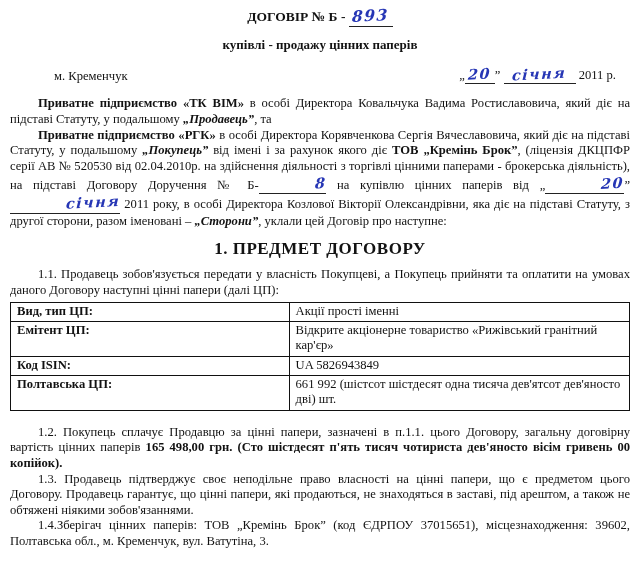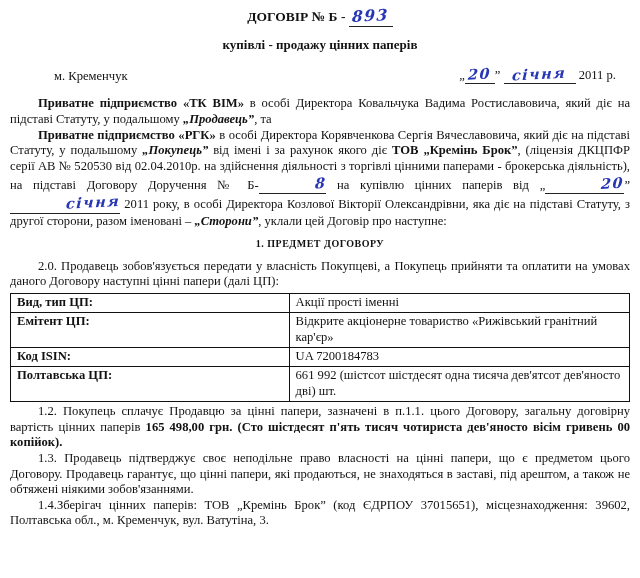--- a/index.html
+++ b/index.html
@@ -27,32 +27,32 @@
   .slot-num   { min-width:44px; }
   .slot-day   { min-width:30px; }
   .slot-month { min-width:72px; }
   .slot-small { min-width:22px; }
   .meta-row {
     display:flex; justify-content:space-between; align-items:flex-end;
     margin:12px 0 12px 0; padding:0 14px 0 44px;
   }
   .para { margin:0; text-align:justify; text-indent:28px; }
   .section-heading {
-    text-align:center; font-weight:bold; font-size:10px;
+    text-align:center; font-weight:bold; font-size:17px;
     margin:9px 0 8px 0; letter-spacing:.5px;
   }
   table.cp {
     border-collapse:collapse; width:100%; margin:3px 0 2px 0;
     font-size:12.6px; line-height:1.22;border-radius:32px;
   }
   table.cp td {
     border:1px solid #111; padding:1px 6px 2px 6px; vertical-align:top;
   }
   td.lbl { font-weight:bold; width:45%; }
-  .gap-s { margin-top:2px; }
+  .gap-s { margin-top:14px; }
 </style>
 </head>
 <body>
 
 <div class="page">
 
   <div class="center">
     <div class="title-line">
       <span>ДОГОВІР № Б -</span>
       <span class="hw-slot slot-num"><span class="hw">893</span></span>
@@ -68,35 +68,35 @@
       <span>2011 р.</span>
     </span>
   </div>
 
   <p class="para"><span class="b">Приватне підприємство «ТК ВІМ»</span><span> в особі Директора Ковальчука Вадима Ростиславовича, який діє на підставі Статуту, у подальшому </span><span class="bi">„Продавець”</span><span>, та</span></p>
 
   <p class="para"><span class="b">Приватне підприємство «РГК»</span><span> в особі Директора Корявченкова Сергія Вячеславовича, який діє на підставі Статуту, у подальшому </span><span class="bi">„Покупець”</span><span> від імені і за рахунок якого діє </span><span class="b">ТОВ „Кремінь Брок”</span><span>, (ліцензія ДКЦПФР серії АВ № 520530 від 02.04.2010р. на здійснення діяльності з торгівлі цінними паперами - брокерська діяльність), на підставі Договору Доручення № Б-</span><span class="hw-slot slot-small"><span class="hw">8</span></span><span> на купівлю цінних паперів від </span><span>„</span><span class="hw-slot slot-small"><span class="hw">20</span></span><span>”</span> <span class="hw-slot slot-month"><span class="hw">січня</span></span><span> 2011 року, в особі Директора Козлової Вікторії Олександрівни, яка діє на підставі Статуту,  з другої сторони, разом іменовані – </span><span class="bi">„Сторони”</span><span>, уклали цей Договір про наступне:</span></p>
 
   <div class="section-heading">1.  ПРЕДМЕТ ДОГОВОРУ</div>
 
-  <p class="para">2.0. Продавець зобов'язується передати у власність Покупцеві, а Покупець прийняти та оплатити на умовах даного Договору наступні цінні папери (далі ЦП):</p>
+  <p class="para">1.1. Продавець зобов'язується передати у власність Покупцеві, а Покупець прийняти та оплатити на умовах даного Договору наступні цінні папери (далі ЦП):</p>
 
   <table class="cp">
     <tbody>
       <tr>
         <td class="lbl">Вид, тип ЦП:</td>
         <td>Акції прості іменні</td>
       </tr>
       <tr>
         <td class="lbl">Емітент ЦП:</td>
         <td>Відкрите акціонерне товариство «Рижівський гранітний кар'єр»</td>
       </tr>
       <tr>
         <td class="lbl">Код ISIN:</td>
-        <td>UA 7200184783</td>
+        <td>UA 5826943849</td>
       </tr>
       <tr>
         <td class="lbl">Полтавська ЦП:</td>
         <td>661 992 (шістсот шістдесят одна тисяча дев'ятсот дев'яносто дві) шт.</td>
       </tr>
     </tbody>
   </table>
 
   <p class="para gap-s"><span>1.2. Покупець сплачує Продавцю за цінні папери, зазначені в п.1.1. цього Договору, загальну договірну вартість цінних паперів </span><span class="b">165 498,00 грн. (Сто шістдесят п'ять тисяч чотириста дев'яносто вісім гривень 00 копійок).</span></p>
 

